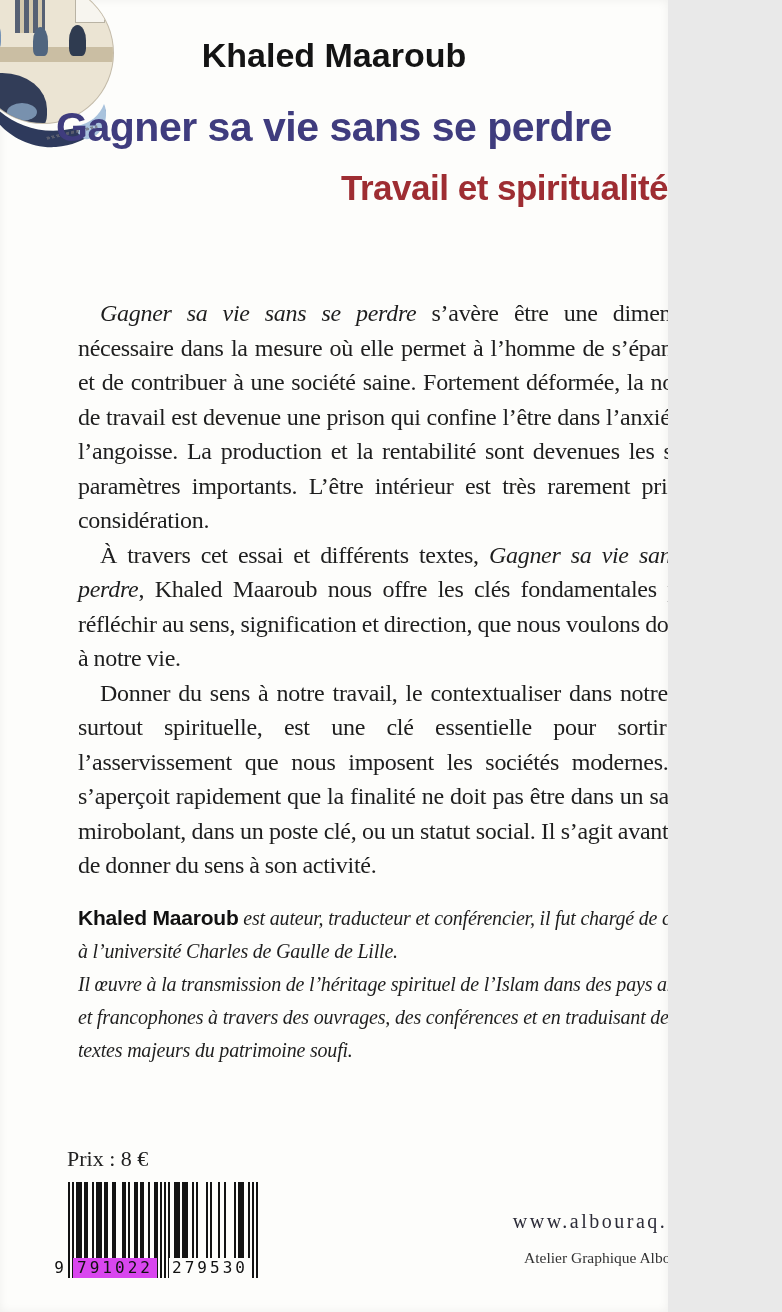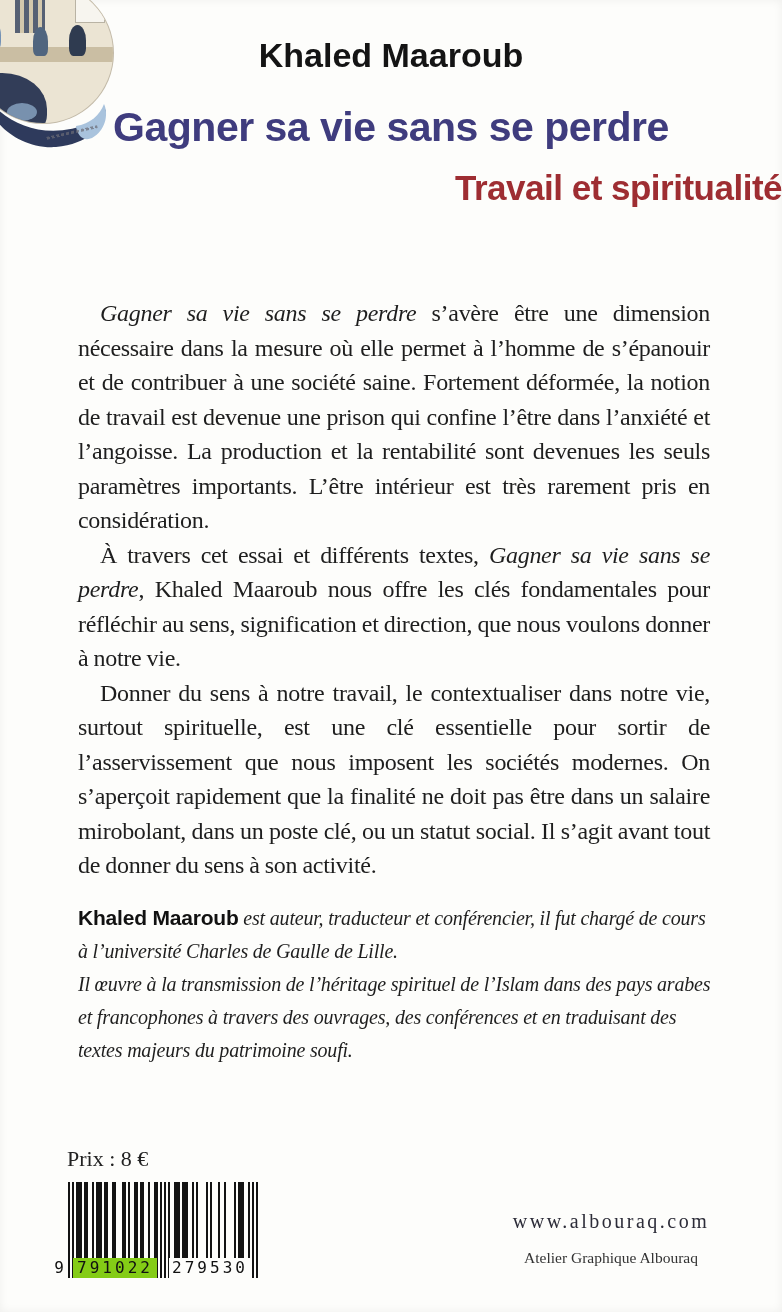--- a/index.html
+++ b/index.html
@@ -1,19 +1,19 @@
 <!DOCTYPE html>
 <html lang="fr" style="--title-blue: #3f3c7e; --subtitle-red: #9e2d32; --swoosh-navy: #2e3a5c; --swoosh-lightblue: #a9c3dd;"><head>
 <meta charset="utf-8">
 <style>
   * { margin:0; padding:0; box-sizing:border-box; }
   html,body { background:#e9e9e9; }
   .cover {
     position:relative;
-    width:782px; height:1312px;
+    width:668px; height:1312px;
     background:#fdfdfb;
     box-shadow: inset 0 0 10px rgba(0,0,0,0.06);
     overflow:hidden;
     font-family:"Liberation Serif", serif;
     color:#1e1e1e;
     padding-left:12px;
   }
 
   
   .vignette { position:absolute; top:0; left:0; width:135px; height:160px; }
@@ -105,21 +105,21 @@
   }
   .barcode svg { position:absolute; left:14px; top:0; }
   .barcode svg rect { fill:#131313; }
   .bc-digit {
     position:absolute; bottom:0; height:20px;
     font-family:"DejaVu Sans Mono", monospace;
     font-size:16px; line-height:20px; color:#111;
     text-align:center; letter-spacing:3px;
   }
   .bc-first { left:-3px; width:16px; letter-spacing:0; }
-  .bc-left  { left:19px; width:84px; background:#84cc16; }
+  .bc-left  { left:19px; width:84px; background:#d946ef; }
   .bc-right { left:115px; width:82px; background:#fdfdfb; }
 
   .publisher-block {
     position:absolute; left:460px; top:1194px; width:302px;
     text-align:center; color:#2c2c38;
   }
   .website { font-size:20px; letter-spacing:2.5px;margin-top:16px; }
   .imprint { font-size:15.5px; margin-top:16px; color:#333; }
 </style>
 </head>

